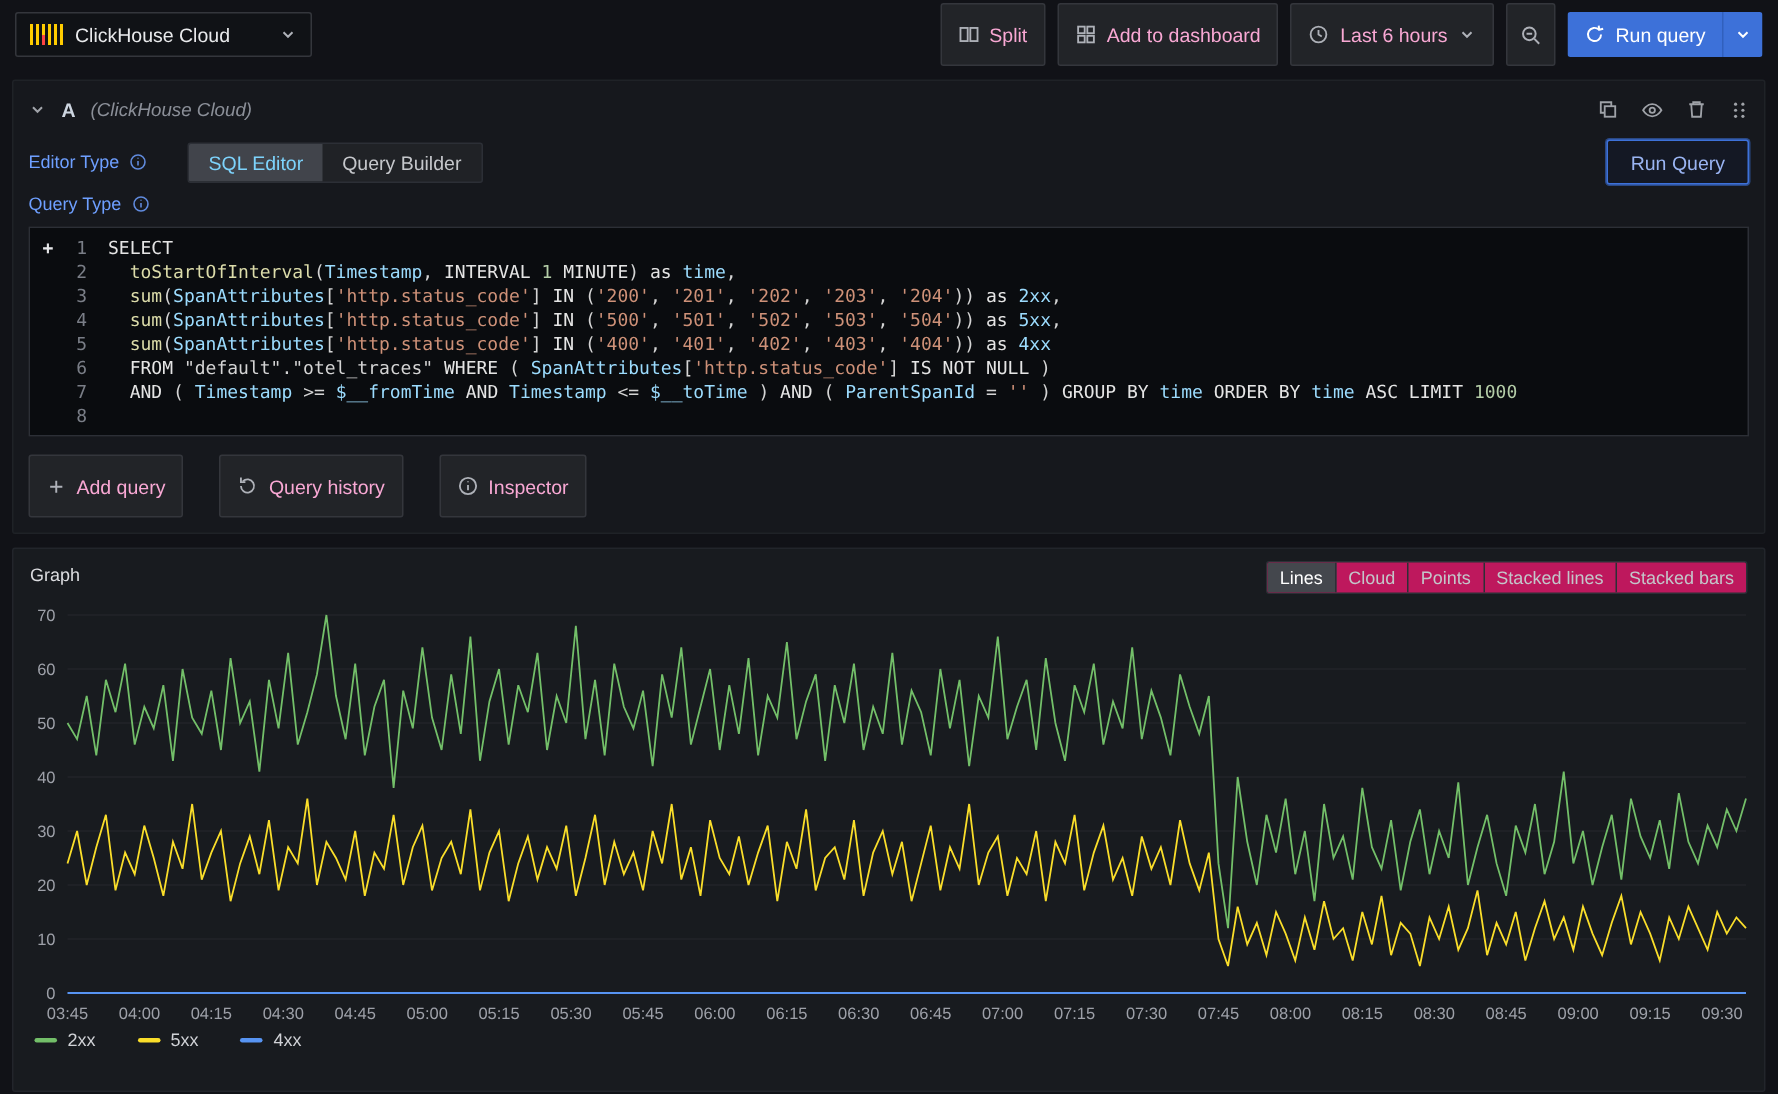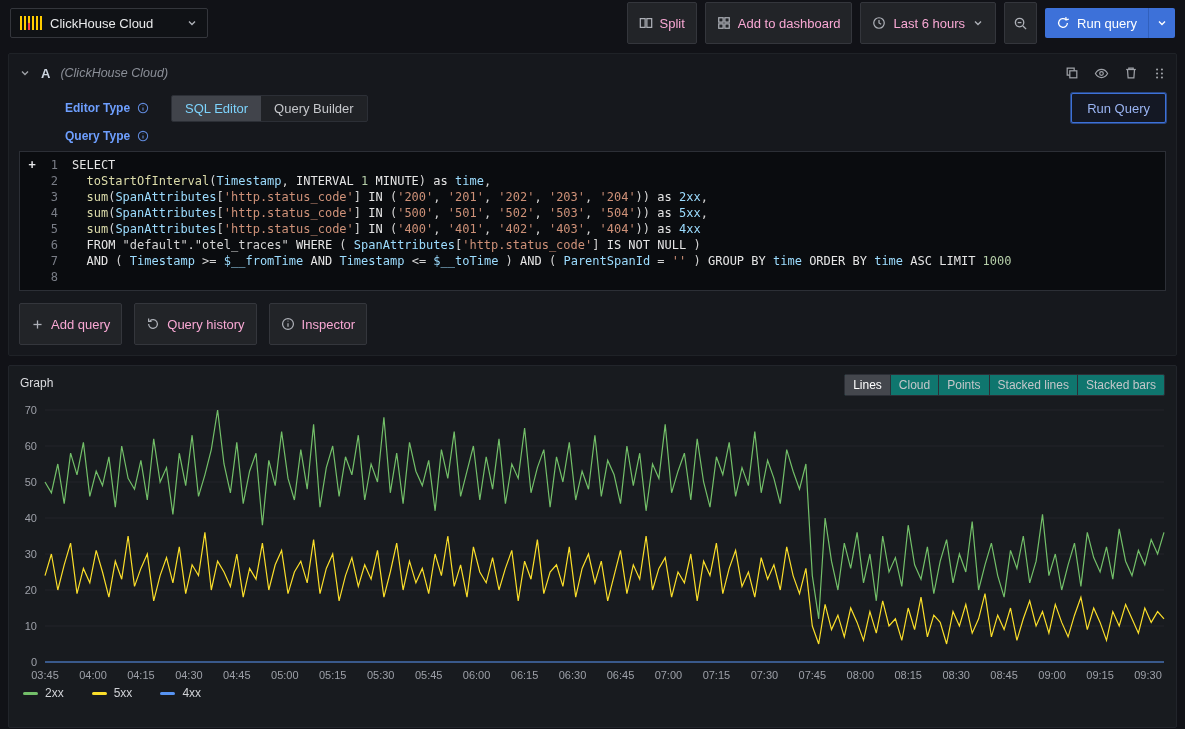--- a/index.html
+++ b/index.html
@@ -33,45 +33,45 @@
   
   .query-section { margin: 7px 8px 0; background: #16181d; border: 1px solid #1f2227; border-radius: 2px; padding: 5px 10px 10px; }
   .q-header { display: flex; align-items: center; gap: 10px; height: 28px; }
   .q-chevron { color: #9fa2a8; cursor: pointer; }
   .q-ref { color: #cdd5e0; font-weight: 600; }
   .q-hint { color: #8b8f98; font-style: italic; font-size: 12.5px; }
   .q-icons { margin-left: auto; display: flex; gap: 15px; color: #9fa2a8; align-items: center; }
   .q-icons span { cursor: pointer; }
 
   .form-row { display: flex; align-items: center; margin-top: 6px; }
-  .form-label { width: 106px; color: #6e9fff; font-size: 12px; font-weight: 700; display: flex; align-items: center; gap: 7px; margin-left: 46px; }
+  .form-label { width: 106px; color: #6e9fff; font-size: 12px; font-weight: 400; display: flex; align-items: center; gap: 7px; }
   .form-label .cicon { color: #6e9fff; opacity: .85; }
   .seg { display: flex; background: #202226; border: 1px solid #2c2f36; border-radius: 2px; overflow: hidden; }
   .seg-item { padding: 5px 13px; font-size: 13px; color: #c5c7cb; cursor: pointer; white-space: nowrap; }
   .seg-item.active { background: #41444b; color: #7dd3fc; }
   .run-outline { margin-left: auto; height: 30px; padding: 0 15px; background: #141824;
     border: 1px solid #3d71d9; border-radius: 2px; color: #9ab4f2; font-size: 13px; font-weight: 500;
     box-shadow: 0 0 0 1px rgba(61,113,217,.55); cursor: pointer; }
 
   
   .code-editor { margin-top: 8px; background: #0a0c0f; border: 1px solid #2c2f36; padding: 5px 4px;
     font-family: "DejaVu Sans Mono", monospace; font-size: 12px; line-height: 16px; min-height: 140px; cursor: text; }
   .code-line { display: flex; white-space: pre; }
   .gutter-plus { width: 16px; text-align: center; color: #e6e7e9; font-weight: bold; }
   .gutter-num { width: 18px; text-align: right; color: #7a7e87; margin-right: 14px; }
   .tok-kw { color: #e5e5e5; } .tok-fn { color: #dcdcaa; } .tok-id { color: #9cdcfe; }
   .tok-str { color: #ce9178; } .tok-num { color: #b5cea8; } .tok-pl { color: #d4d4d4; }
 
-  .editor-actions { display: flex; gap: 12px; margin-top: 12px; }
+  .editor-actions { display: flex; gap: 24px; margin-top: 12px; }
 
   
   .graph-panel { margin: 9px 8px 8px; background: #181b1f; border: 1px solid #22252b; border-radius: 2px; height: 363px; }
   .graph-header { display: flex; align-items: flex-start; justify-content: space-between; padding: 8px 11px 2px; }
   .graph-title { font-size: 12px; font-weight: 500; color: #dcdde0; padding-top: 2px; }
-  .mode-group { display: flex; border: 1px solid #2c2f36; border-radius: 2px; overflow: hidden; background: #0f766e; }
+  .mode-group { display: flex; border: 1px solid #2c2f36; border-radius: 2px; overflow: hidden; background: #be185d; }
   .mode-item { padding: 3px 8px; font-size: 12px; color: #c4c6ca; border-right: 1px solid #2c2f36; cursor: pointer; white-space: nowrap; }
   .mode-item:last-child { border-right: none; }
   .mode-item.active { background: #44474d; color: #fff; }
   #chart-svg { display: block; margin: 2px 2px 0; }
   #chart-svg text.tick { fill: #9da0a8; font-size: 11px; font-family: "Liberation Sans", sans-serif; }
   .legend { display: flex; gap: 28px; padding: 0 0 6px 14px; align-items: center; }
   .legend-item { display: flex; align-items: center; gap: 7px; font-size: 12px; color: #d0d2d6; cursor: pointer; }
   .legend-swatch { width: 15px; height: 3px; border-radius: 2px; display: inline-block; }
 </style>
 </head>

